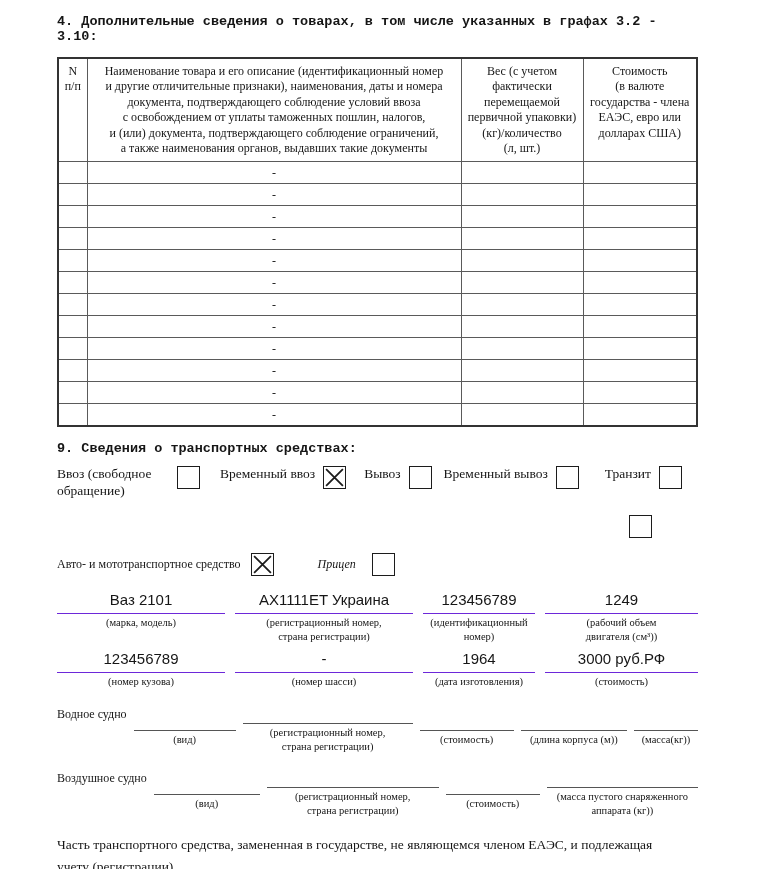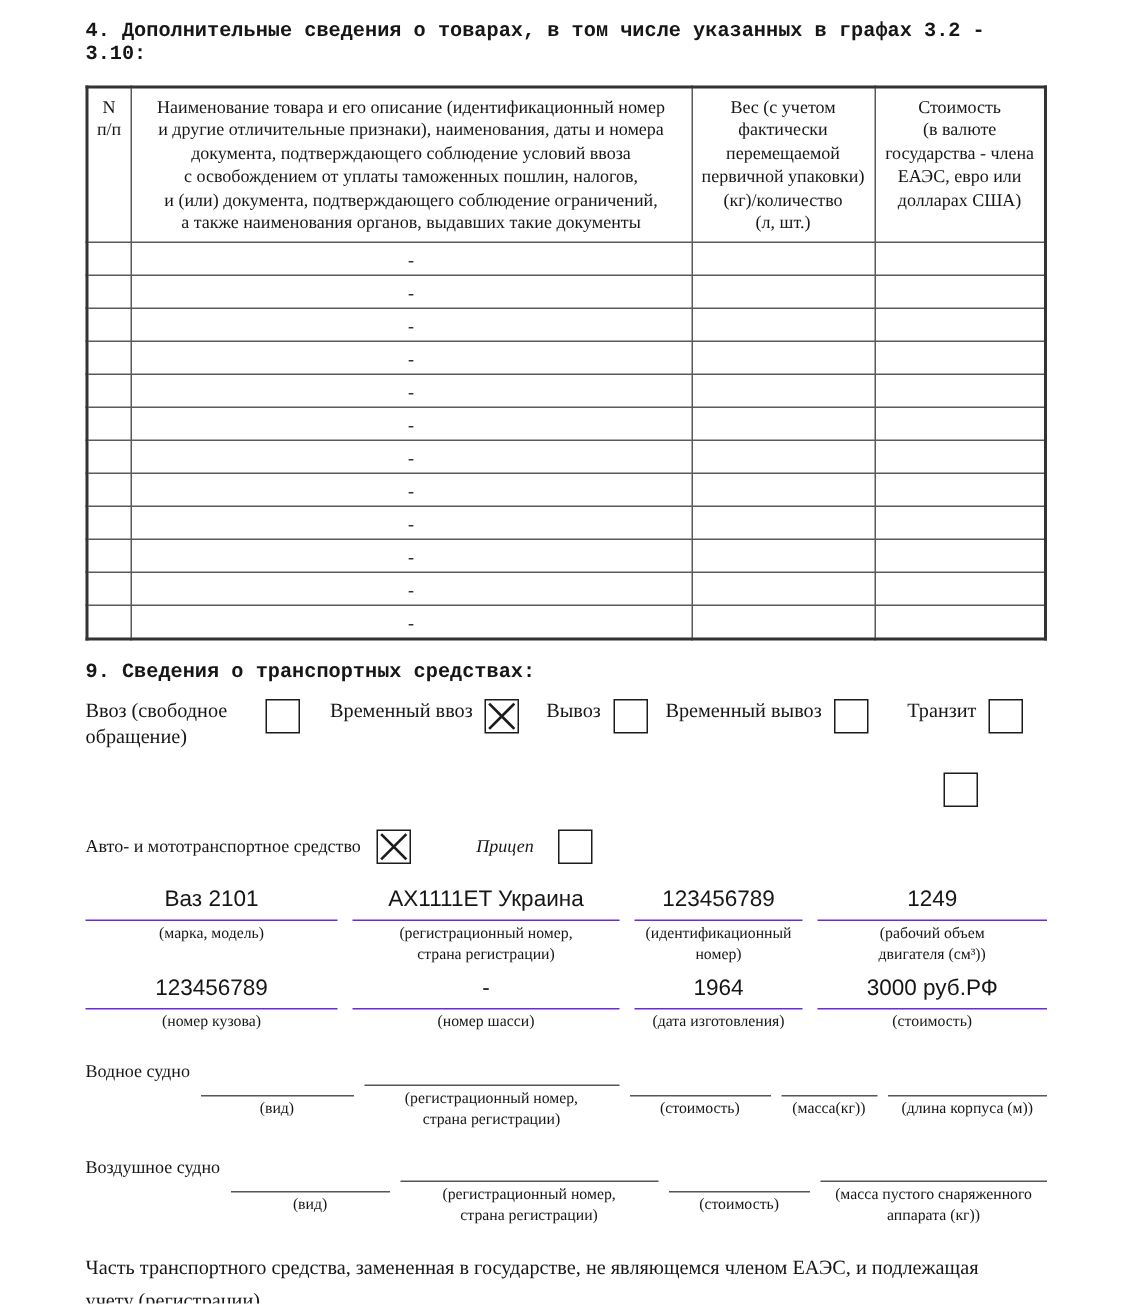--- a/index.html
+++ b/index.html
@@ -248,27 +248,27 @@
     </div>
     <div class="seg" style="width:170px;">
       <div class="seg-line"></div>
       <div class="field-label">(регистрационный номер,
 страна регистрации)</div>
     </div>
     <div class="seg" style="width:94px;">
       <div class="seg-line"></div>
       <div class="field-label">(стоимость)</div>
     </div>
+    <div class="seg" style="flex:1;">
+      <div class="seg-line"></div>
+      <div class="field-label">(длина корпуса (м))</div>
+    </div>
     <div class="seg" style="width:64px;">
       <div class="seg-line"></div>
       <div class="field-label">(масса(кг))</div>
-    </div>
-    <div class="seg" style="flex:1;">
-      <div class="seg-line"></div>
-      <div class="field-label">(длина корпуса (м))</div>
     </div>
   </div>
 
   <div class="vessel">
     <span class="vessel-label">Воздушное судно</span>
     <div class="seg" style="width:106px;">
       <div class="seg-line"></div>
       <div class="field-label">(вид)</div>
     </div>
     <div class="seg" style="width:172px;">

